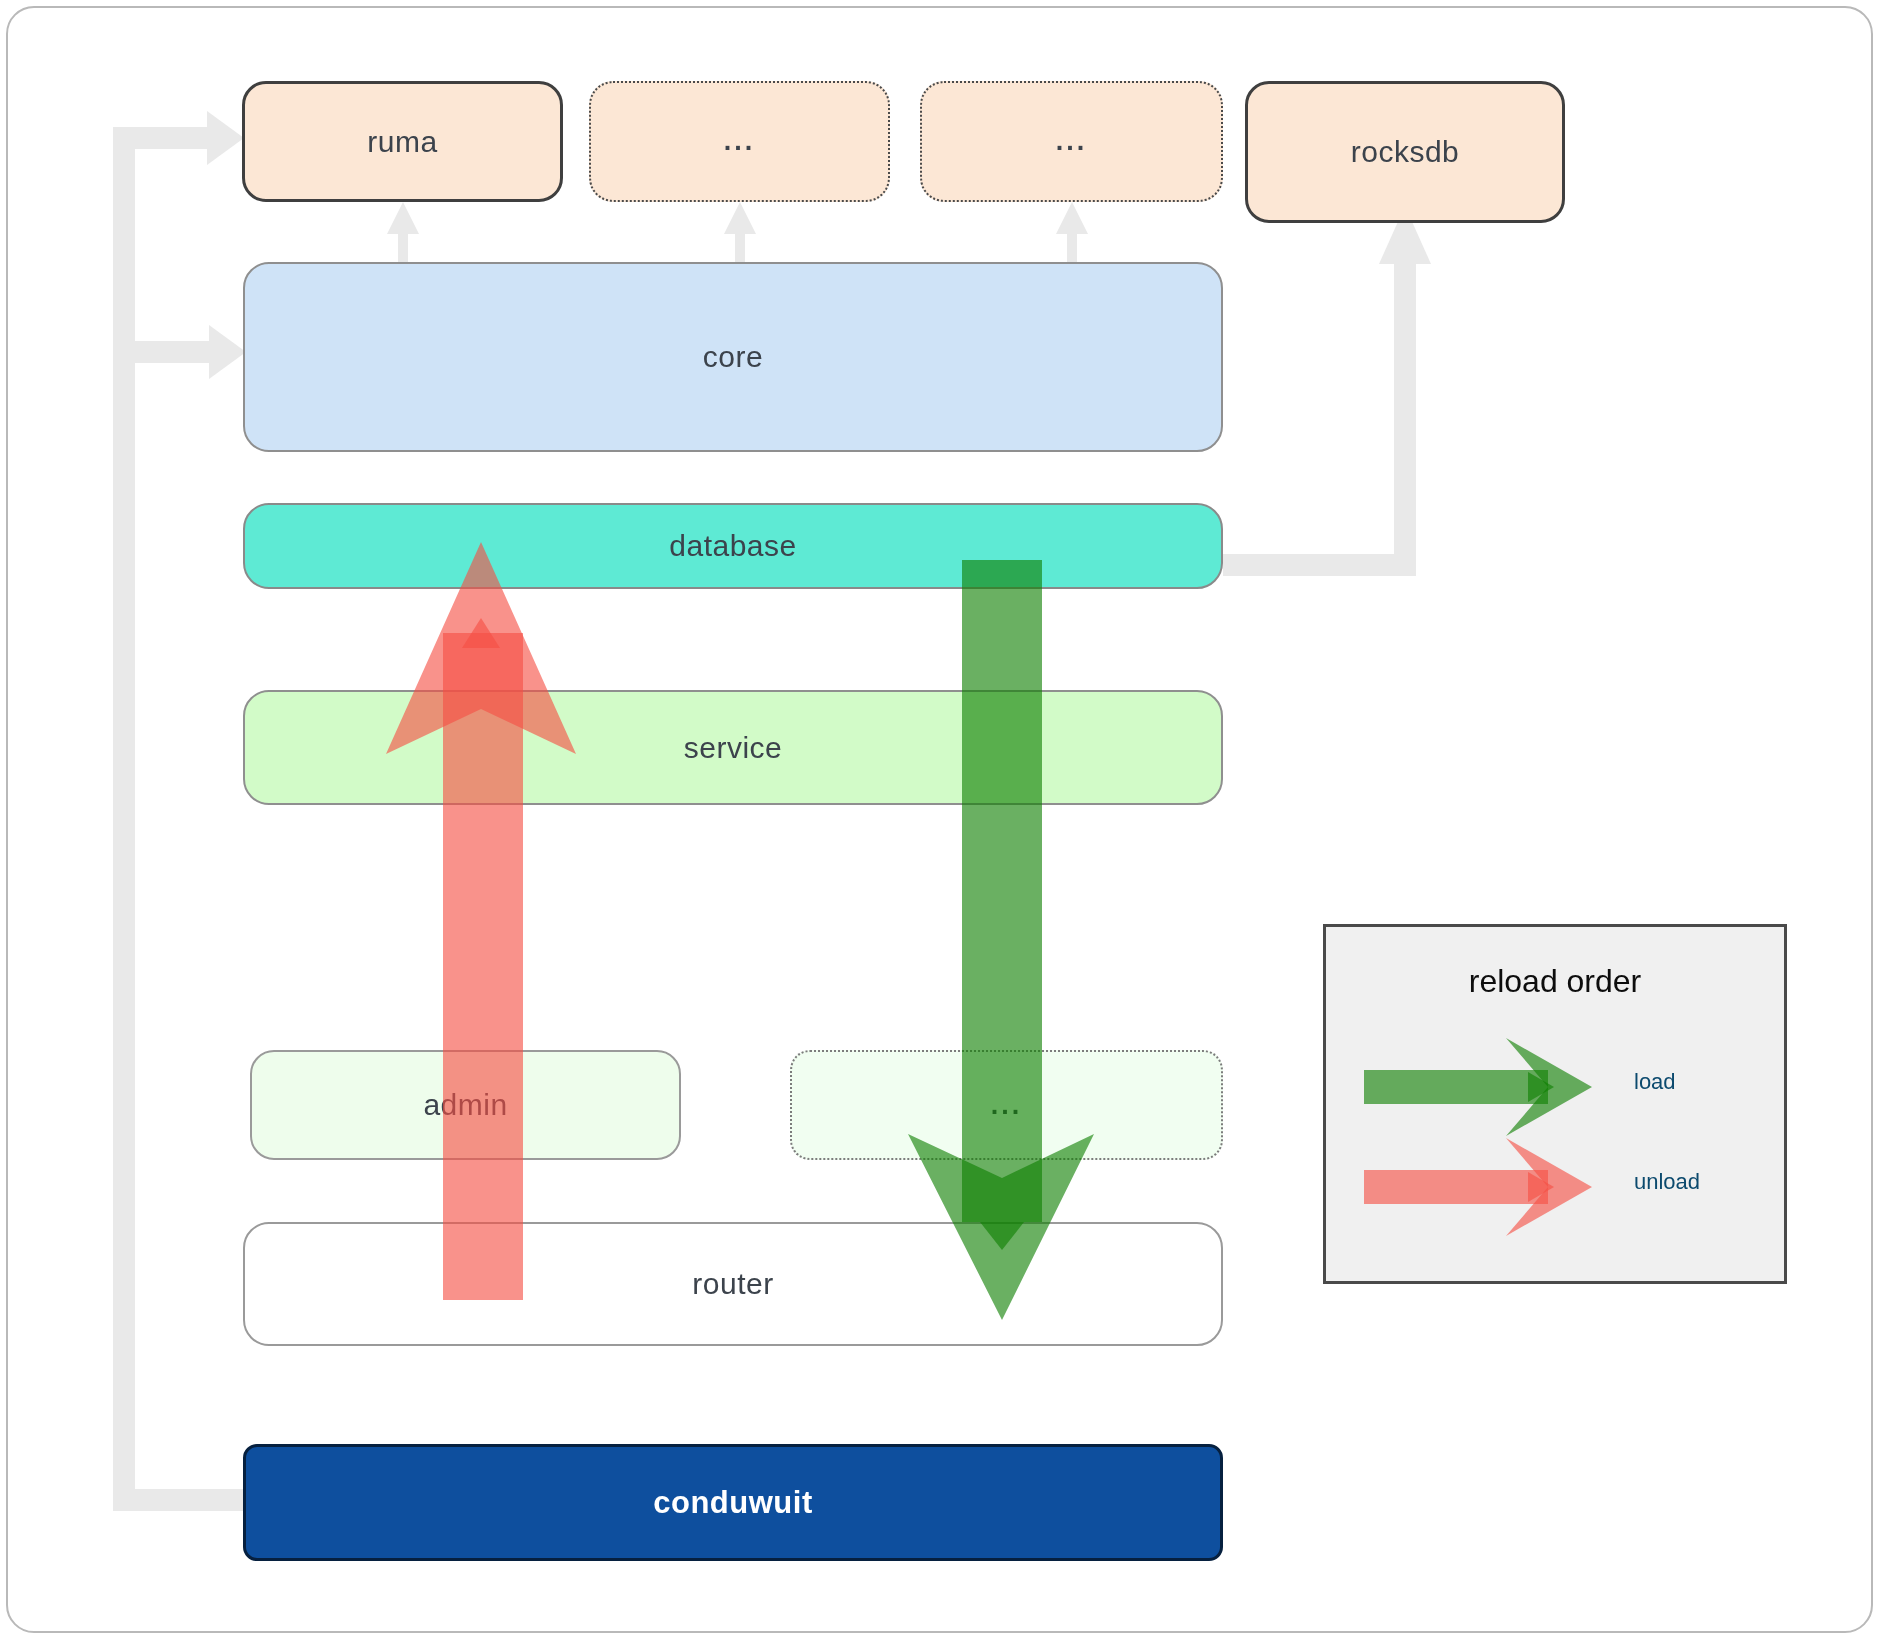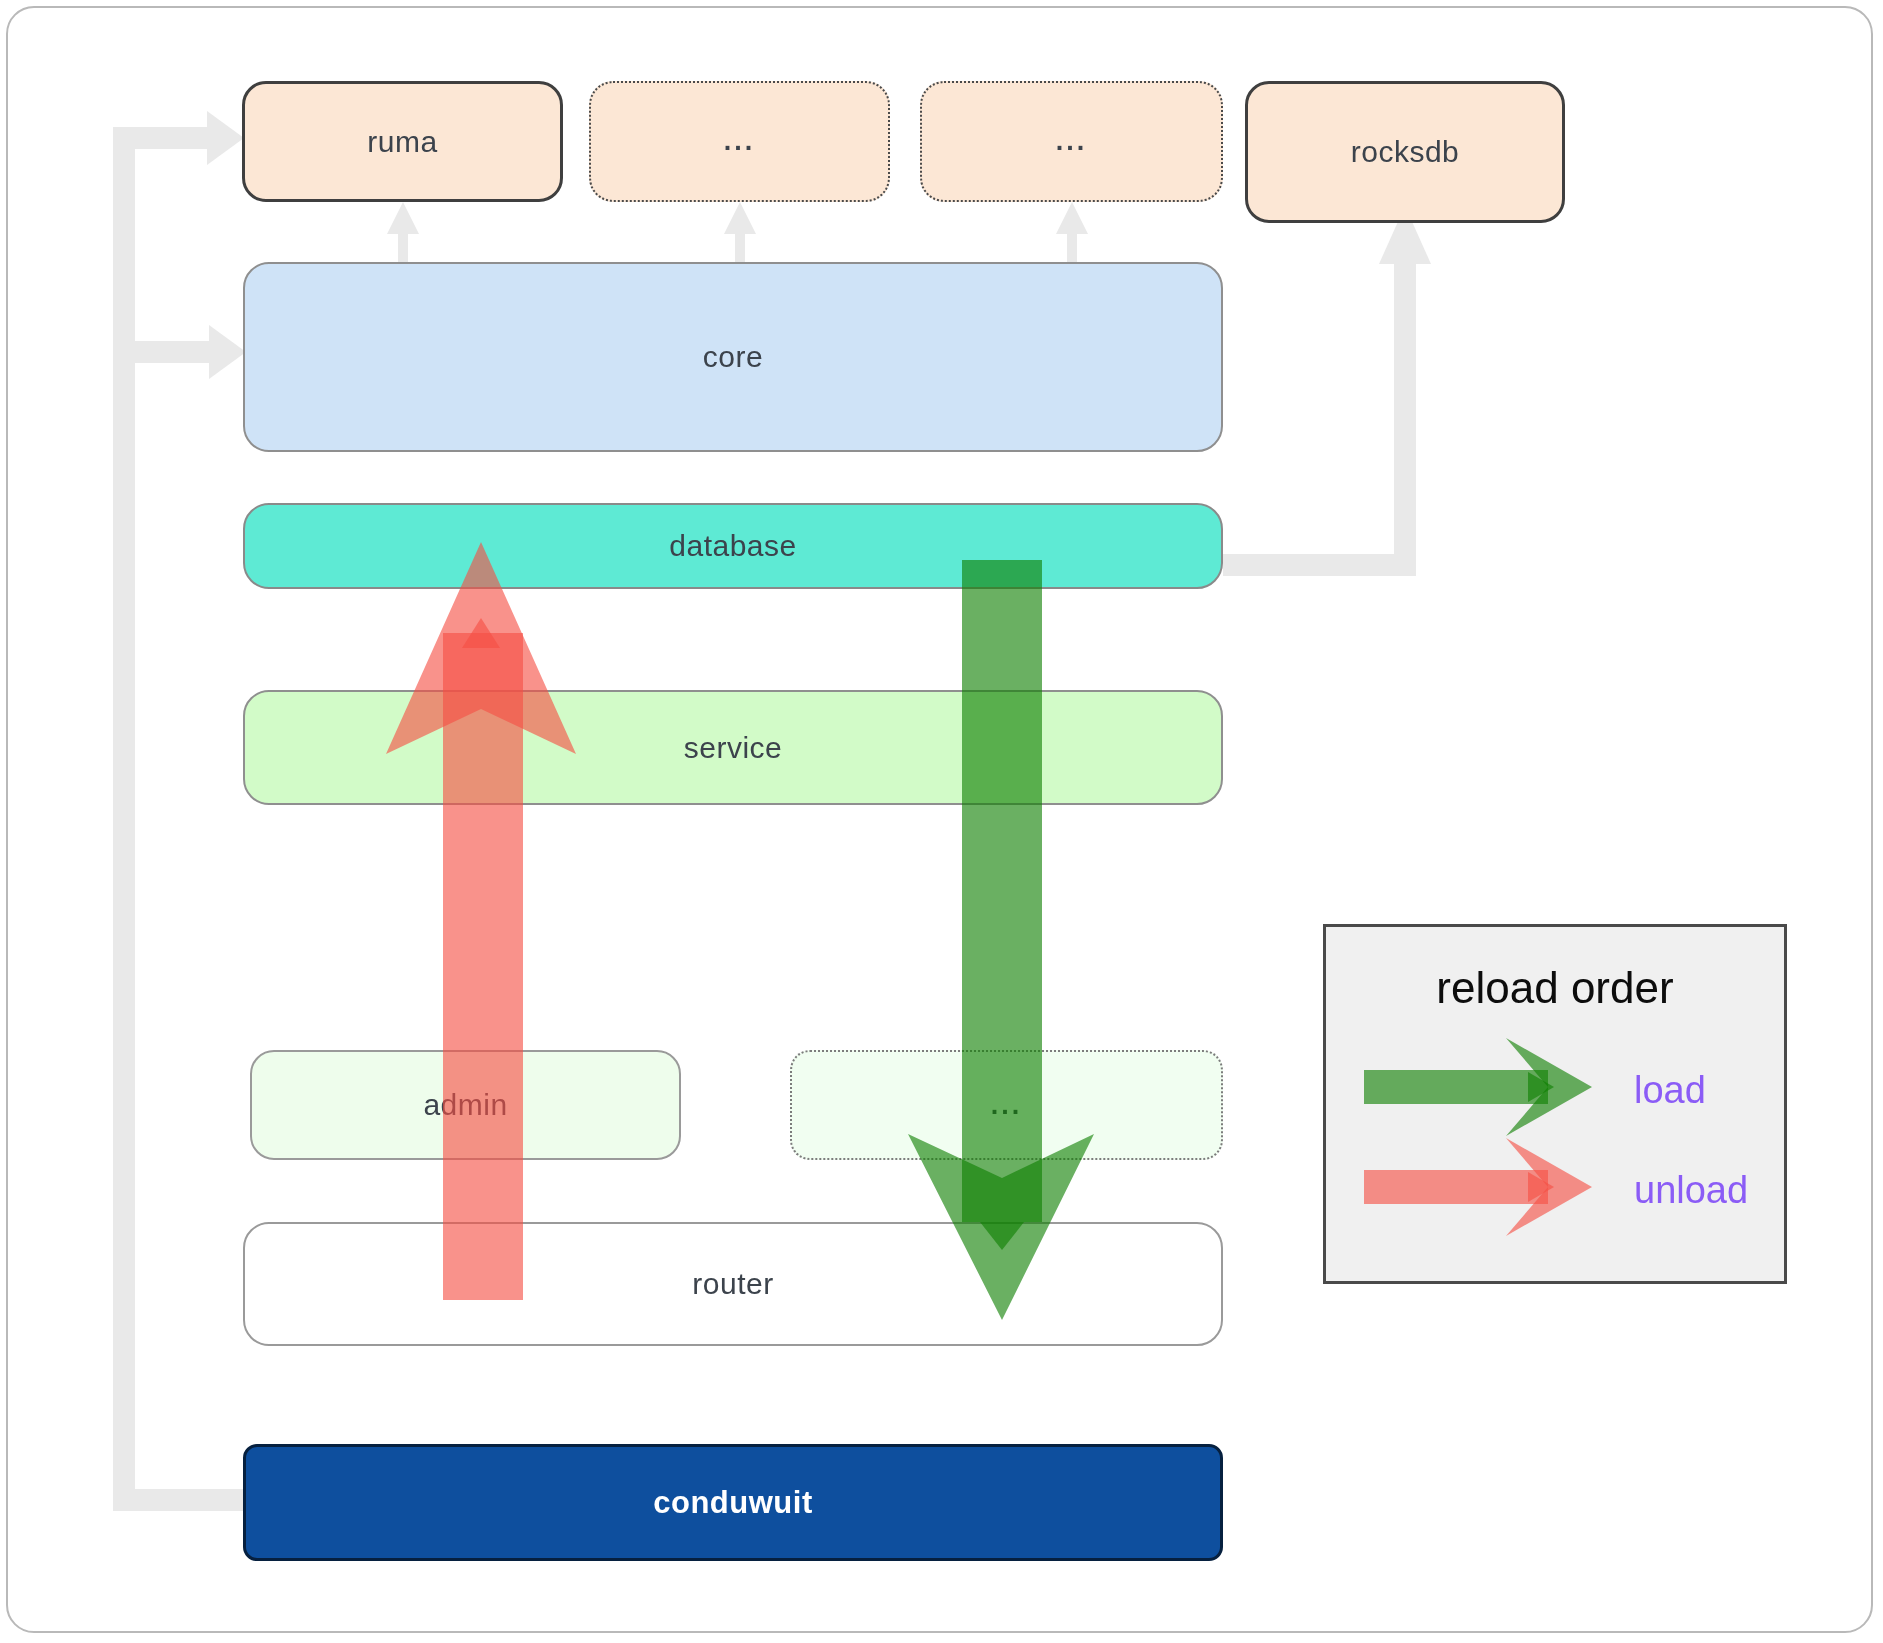--- a/index.html
+++ b/index.html
@@ -23,22 +23,22 @@
   .b-api     {left:243px;top:865px;width:980px;height:115px;background:#e3fcdc;border:2px solid #9a9a9a;border-radius:26px;}
   .b-admin   {left:250px;top:1050px;width:431px;height:110px;background:#eefdec;border:2px solid #9a9a9a;border-radius:24px;}
   .b-ext3    {left:790px;top:1050px;width:433px;height:110px;background:#f1fef1;border:2px dotted #7c7c7c;border-radius:20px;}
   .b-router  {left:243px;top:1222px;width:980px;height:124px;background:#ffffff;border:2px solid #9a9a9a;border-radius:26px;}
   .b-conduwuit{left:243px;top:1444px;width:980px;height:117px;background:#0e4f9e;border:3px solid #06203f;border-radius:14px;
                color:#ffffff;font-weight:bold;font-size:31px;}
   
   .legend{position:absolute;left:1323px;top:924px;width:464px;height:360px;background:#f0f0f0;
           border:3px solid #4a4a4a;box-sizing:border-box;}
   .legend-title{position:absolute;left:0;top:36px;width:100%;text-align:center;
-                font-size:44px;color:#0d0d0d;}
-  .legend-label{position:absolute;font-size:38px;color:#8b5cf6;}
+                font-size:32px;color:#0d0d0d;}
+  .legend-label{position:absolute;font-size:22px;color:#0c4a6e;}
   .lbl-load{left:308px;top:142px;}
   .lbl-unload{left:308px;top:242px;}
 </style>
 </head>
 <body>
 
 <div id="stage">
   <div id="frame"></div>
 
   <svg class="layer">

